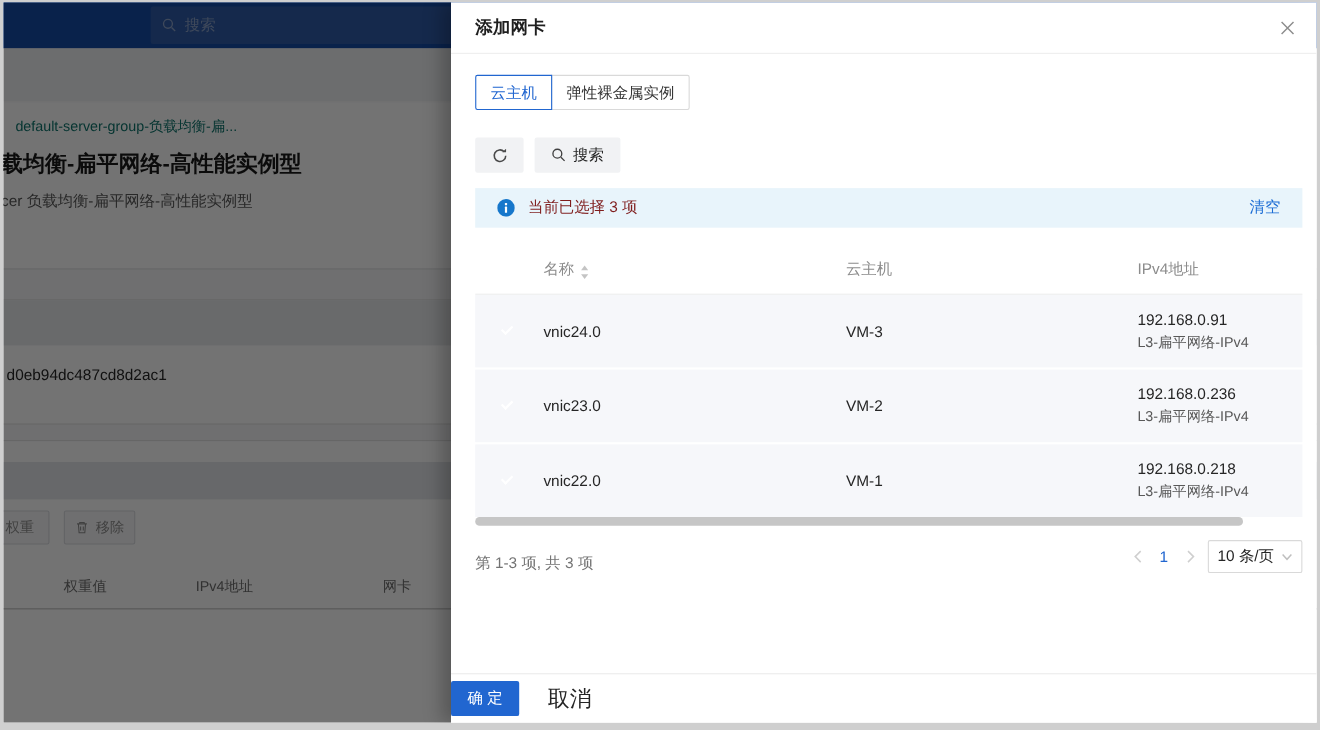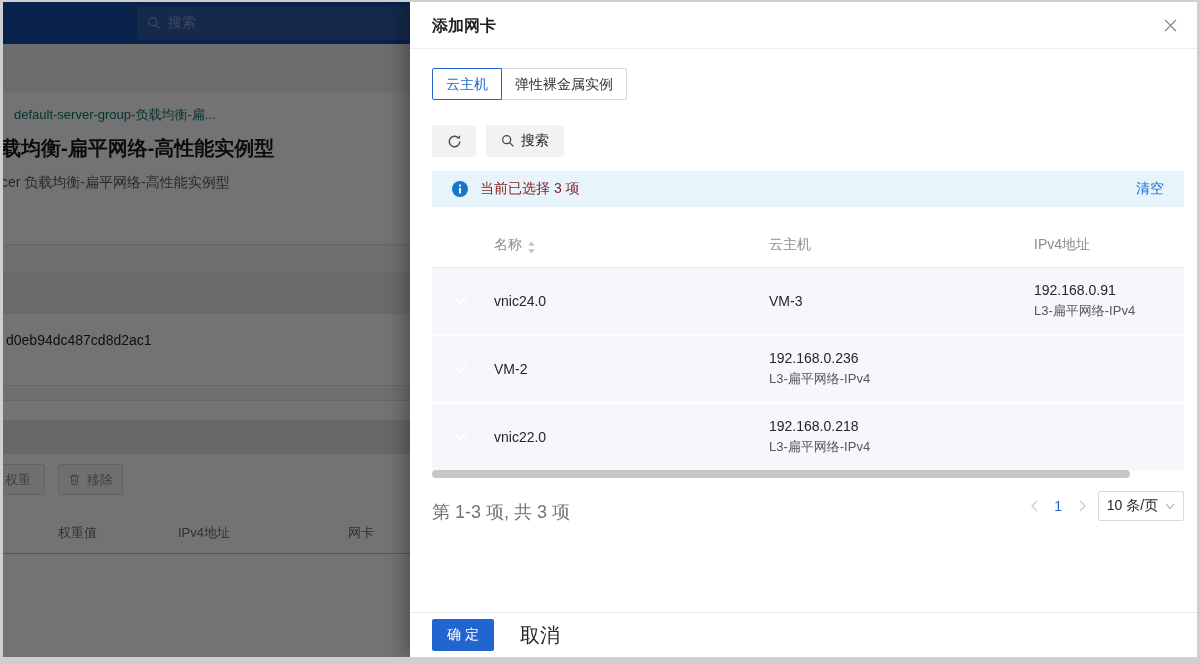--- a/index.html
+++ b/index.html
@@ -55,27 +55,27 @@
   .cb { width:16px; height:16px; margin-left:21px; border-radius:3px; background:var(--primary,#2166d0); position:relative; cursor:pointer; }
   .cb::after { content:""; position:absolute; left:5px; top:2px; width:4px; height:8px; border:solid #fff; border-width:0 2px 2px 0; transform:rotate(45deg); }
   .cell-main { font-size:14px; color:#262626; }
   .cell-ip .ip { font-size:14px; color:#262626; }
   .cell-ip .net { font-size:13px; color:#595959; margin-top:4px; }
 
   .hscroll { position:absolute; left:22px; right:13px; top:468px; height:8px; }
   .hscroll .thumb { position:absolute; left:0; top:0; width:698px; height:8px; background:#c6c6c6; border-radius:4px; cursor:grab; }
 
   .pagination { position:absolute; left:22px; right:13px; top:487px; height:34px; display:flex; align-items:center; }
-  .page-summary { font-size:18px; color:#737373;margin-top:11px; }
+  .page-summary { font-size:14px; color:#737373;margin-top:11px; }
   .page-controls { margin-left:auto; display:flex; align-items:center; gap:9px; }
   .page-arrow { width:14px; height:14px; display:flex; align-items:center; justify-content:center; cursor:default; }
   .page-num { font-size:14px; color:var(--primary,#2166d0); margin:0 4px; cursor:pointer; }
   .page-size { width:86px; height:30px; border:1px solid #d9d9d9; border-radius:2px; display:flex; align-items:center; justify-content:center; gap:7px; font-size:14px; color:#262626; background:#fff; cursor:pointer; }
 
-  .drawer-footer { position:absolute; left:0; right:0; bottom:0; height:45px; border-top:1px solid #ebebeb; background:#fff; display:flex; align-items:center; padding-left:22px; gap:26px; }
+  .drawer-footer { position:absolute; left:0; right:0; bottom:0; height:45px; border-top:1px solid #ebebeb; background:#fff; display:flex; align-items:center; gap:26px; }
   .btn-primary { width:62px; height:32px; background:var(--primary,#2166d0); color:#fff; border:none; border-radius:2px; font-size:14px; cursor:pointer; font-family:inherit; }
   .btn-text { background:none; border:none; font-size:20px; color:#262626; cursor:pointer; font-family:inherit; }
 </style>
 </head>
 <body>
 
 <div class="app">
 
   <div class="bg-page">
     <div class="topbar">
@@ -174,30 +174,32 @@
         <div class="cell-main">vnic24.0</div>
         <div class="cell-main">VM-3</div>
         <div class="cell-ip">
           <div class="ip">192.168.0.91</div>
           <div class="net">L3-扁平网络-IPv4</div>
         </div>
       </div>
 
       <div class="t-row t-body-row">
         <div><span class="cb"></span></div>
+        <div class="cell-main">vnic23.0</div>
         <div class="cell-main">VM-2</div>
         <div class="cell-ip">
           <div class="ip">192.168.0.236</div>
           <div class="net">L3-扁平网络-IPv4</div>
         </div>
       </div>
 
       <div class="t-row t-body-row">
         <div><span class="cb"></span></div>
         <div class="cell-main">vnic22.0</div>
+        <div class="cell-main">VM-1</div>
         <div class="cell-ip">
           <div class="ip">192.168.0.218</div>
           <div class="net">L3-扁平网络-IPv4</div>
         </div>
       </div>
     </div>
 
     <div class="hscroll">
       <div class="thumb"></div>
     </div>

